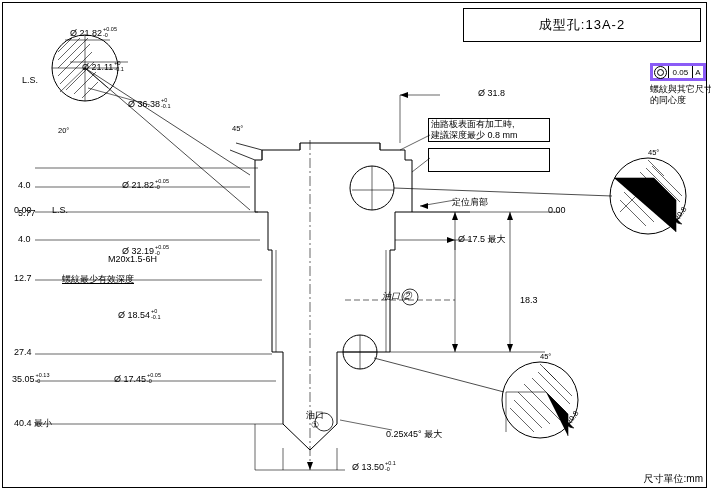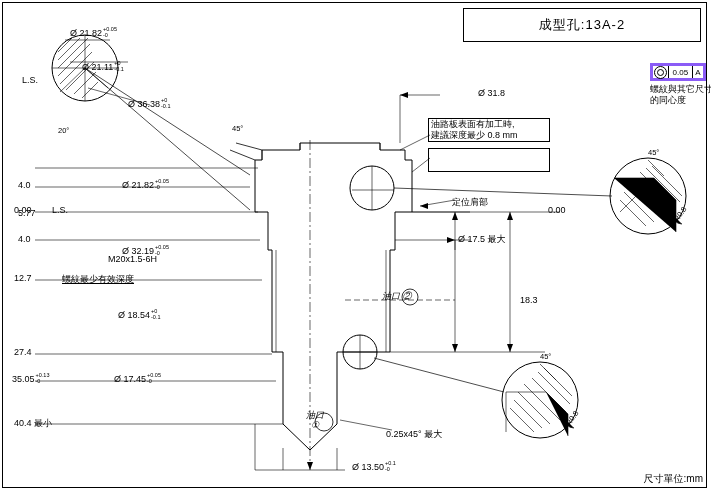--- a/index.html
+++ b/index.html
@@ -297,21 +297,21 @@
     <span>Ø 18.54</span><span class="tol"><span>+0</span><span>-0.1</span></span>
   </div>
   <div class="lbl" style="left:114px;top:374px;">
     <span>Ø 17.45</span><span class="tol"><span>+0.05</span><span>-0</span></span>
   </div>
 
   <div class="lbl" style="left:458px;top:233px;">Ø 17.5 最大</div>
   <div class="lbl" style="left:520px;top:295px;">18.3</div>
   <div class="lbl" style="left:382px;top:290px;font-style:italic;">油口 ②</div>
 
-  <div class="lbl" style="left:306px;top:410px;text-align:center;line-height:10px;white-space:pre;font-style:italic;">油口
+  <div class="lbl" style="left:306px;top:410px;text-align:center;line-height:10px;white-space:pre;">油口
 ①</div>
 
   <div class="lbl" style="left:352px;top:462px;">
     <span>Ø 13.50</span><span class="tol"><span>+0.1</span><span>-0</span></span>
   </div>
   <div class="lbl" style="left:386px;top:428px;">0.25x45° 最大</div>
 
   <div class="lbl-sm" style="left:648px;top:148px;">45°</div>
   <div class="lbl-sm" style="left:672px;top:218px;transform:rotate(-55deg);transform-origin:left top;">R0.8</div>
   <div class="lbl-sm" style="left:540px;top:352px;">45°</div>

